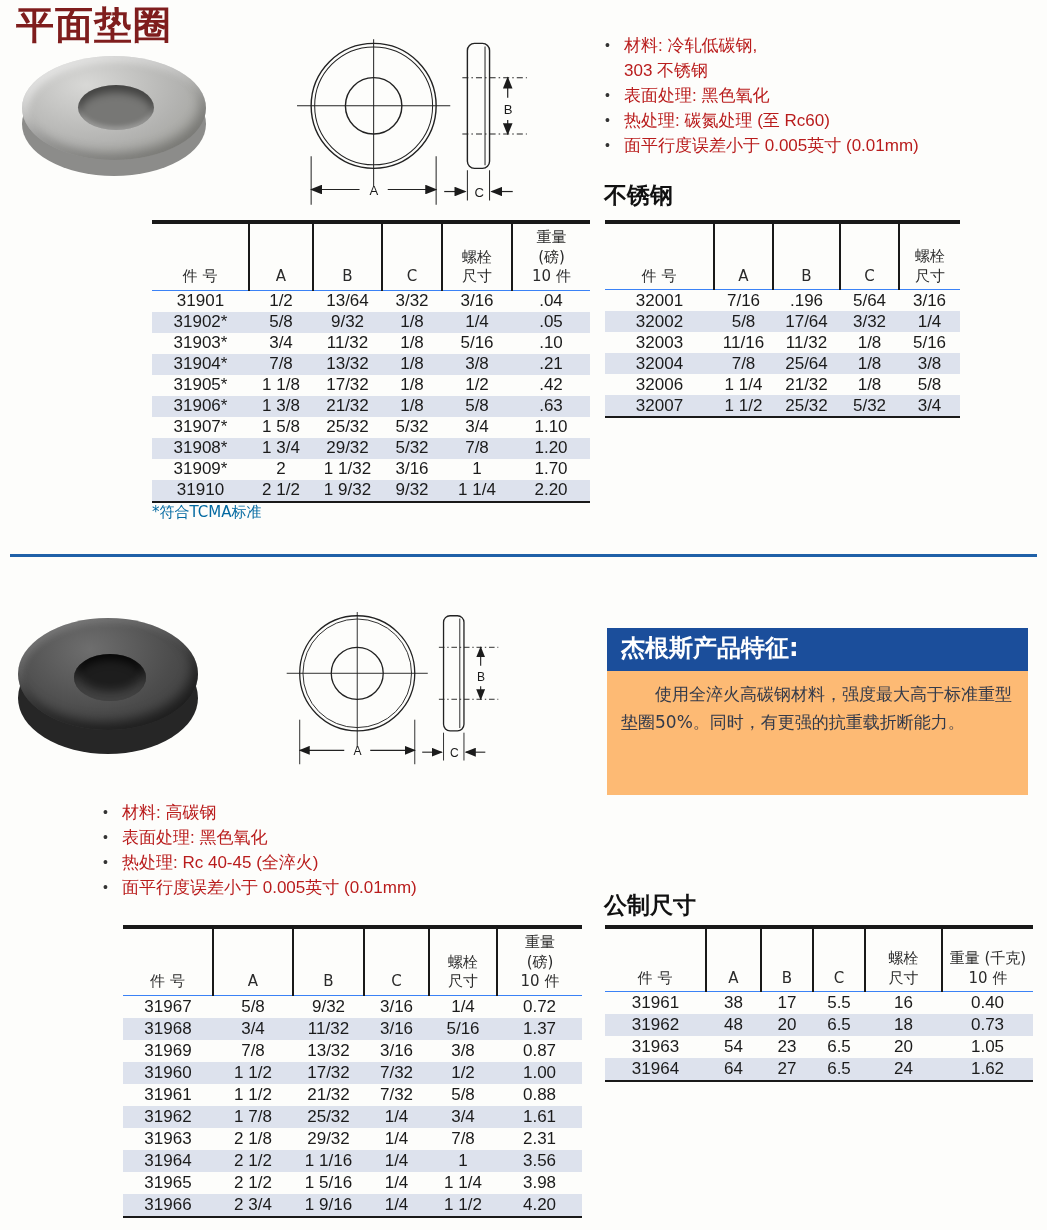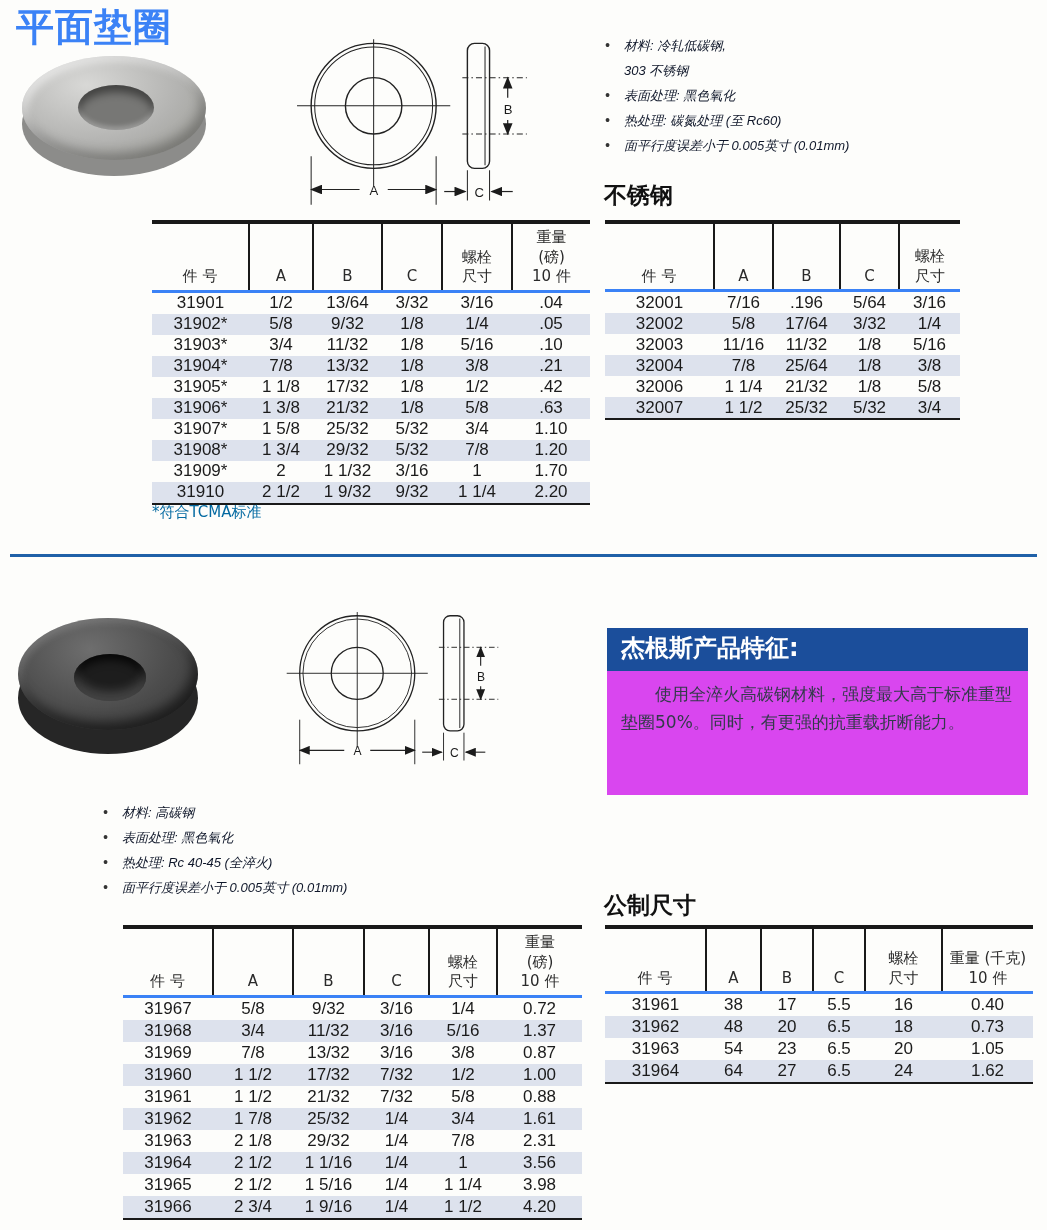--- a/index.html
+++ b/index.html
@@ -2,43 +2,43 @@
 <html><head>
 <meta charset="utf-8">
 <style>
   html,body{margin:0;padding:0;background:#ffffff;}
   .page{
     position:relative;width:1047px;height:1230px;overflow:hidden;
     background:#fdfdfb;color:#1b1b1b;
     font-family:"Liberation Sans","DejaVu Sans",sans-serif;
   }
   
-  .h-main{position:absolute;font-weight:bold;color:#3b82f6;line-height:1.05;
-    font-family:Liberation Serif, serif;letter-spacing:1px;}
+  .h-main{position:absolute;font-weight:bold;color:#7f1d1d;line-height:1.05;
+    font-family:Liberation Mono, monospace;letter-spacing:1px;}
   .h-main1{left:16px;top:8px;font-size:38px;}
   .h-main2{left:16px;top:568px;font-size:40px;}
   .h-sub{position:absolute;font-weight:bold;color:#111;font-size:23px;
     font-family:"DejaVu Sans","Liberation Sans",sans-serif;}
   .h-sub-ss{left:604px;top:180px;}
   .h-sub-metric{left:604px;top:890px;}
   
   .divider{position:absolute;left:10px;width:1027px;top:554px;height:3px;background:#2061a8;}
   
-  .specs{position:absolute;list-style:none;margin:0;padding:0;font-size:13px;
-    line-height:25px;color:#0f172a;font-style:italic;}
+  .specs{position:absolute;list-style:none;margin:0;padding:0;font-size:17px;
+    line-height:25px;color:#b91c1c;}
   .specs li{position:relative;padding-left:24px;white-space:pre-line;}
   .specs li::before{content:"•";position:absolute;left:5px;top:0;font-size:14px;color:#333;}
   .specs1{left:600px;top:33px;width:445px;}
   .specs2{left:98px;top:800px;width:470px;}
   
   table.spec-table{position:absolute;border-collapse:collapse;table-layout:fixed;
     border-top:4px solid #191919;border-bottom:2px solid #191919;}
   .spec-table th{font-weight:normal;font-size:15px;line-height:1.3;color:#2a2a2a;
     text-align:center;vertical-align:bottom;white-space:pre-line;padding:4px 0 3px;
-    border-right:2px solid #191919;border-bottom:3px solid #3b82f6;
+    border-right:2px solid #191919;border-bottom:1px solid #3b82f6;
     font-family:"DejaVu Sans","Liberation Sans",sans-serif;}
   .spec-table th:last-child{border-right:none;}
   .spec-table td{text-align:center;font-size:17px;padding:0;color:#1b1b1b;}
   .spec-table tbody tr:nth-child(even){background:#dde2ed;}
   .t-inch{left:152px;top:220px;width:428px;}
   .t-inch th{height:58px;}
   .t-inch td{height:21px;}
   .t-inch th:nth-child(1){width:96px;}  .t-inch th:nth-child(2){width:62px;}
   .t-inch th:nth-child(3){width:67px;}  .t-inch th:nth-child(4){width:58px;}
   .t-inch th:nth-child(5){width:68px;}  .t-inch th:nth-child(6){width:77px;}
@@ -59,21 +59,21 @@
   .t-metric td{height:22px;}
   .t-metric th:nth-child(1){width:100px;} .t-metric th:nth-child(2){width:53px;}
   .t-metric th:nth-child(3){width:50px;}  .t-metric th:nth-child(4){width:50px;}
   .t-metric th:nth-child(5){width:75px;}  .t-metric th:nth-child(6){width:90px;}
   .footnote{position:absolute;left:152px;top:503px;font-size:15px;color:#0369a1;
     font-family:"DejaVu Sans","Liberation Sans",sans-serif;}
   
   .feature{position:absolute;left:607px;top:628px;width:421px;}
   .feature-header{background:#1b4e9b;color:#ffffff;font-weight:bold;font-size:24px;
     padding:4px 10px 7px 14px;font-family:"DejaVu Sans","Liberation Sans",sans-serif;}
-  .feature-body{background:#d946ef;color:#333a4a;font-size:17px;line-height:1.62;
+  .feature-body{background:#fdba74;color:#333a4a;font-size:17px;line-height:1.62;
     padding:10px 14px;height:104px;text-indent:2em;
     font-family:"DejaVu Sans","Liberation Sans",sans-serif;}
   
   .washer{position:absolute;}
   .washer div{position:absolute;border-radius:50%;}
   .washer1{left:20px;top:52px;width:190px;height:142px;}
   .washer1 .w-side{left:2px;top:20px;width:184px;height:104px;background:#8c8c8a;}
   .washer1 .w-top{left:2px;top:4px;width:184px;height:104px;
     background:radial-gradient(ellipse at 35% 28%,#d8d8d6,#b3b3b1 55%,#97978f);
     box-shadow:inset -5px -7px 12px rgba(0,0,0,.28),inset 4px 5px 8px rgba(255,255,255,.55);}

